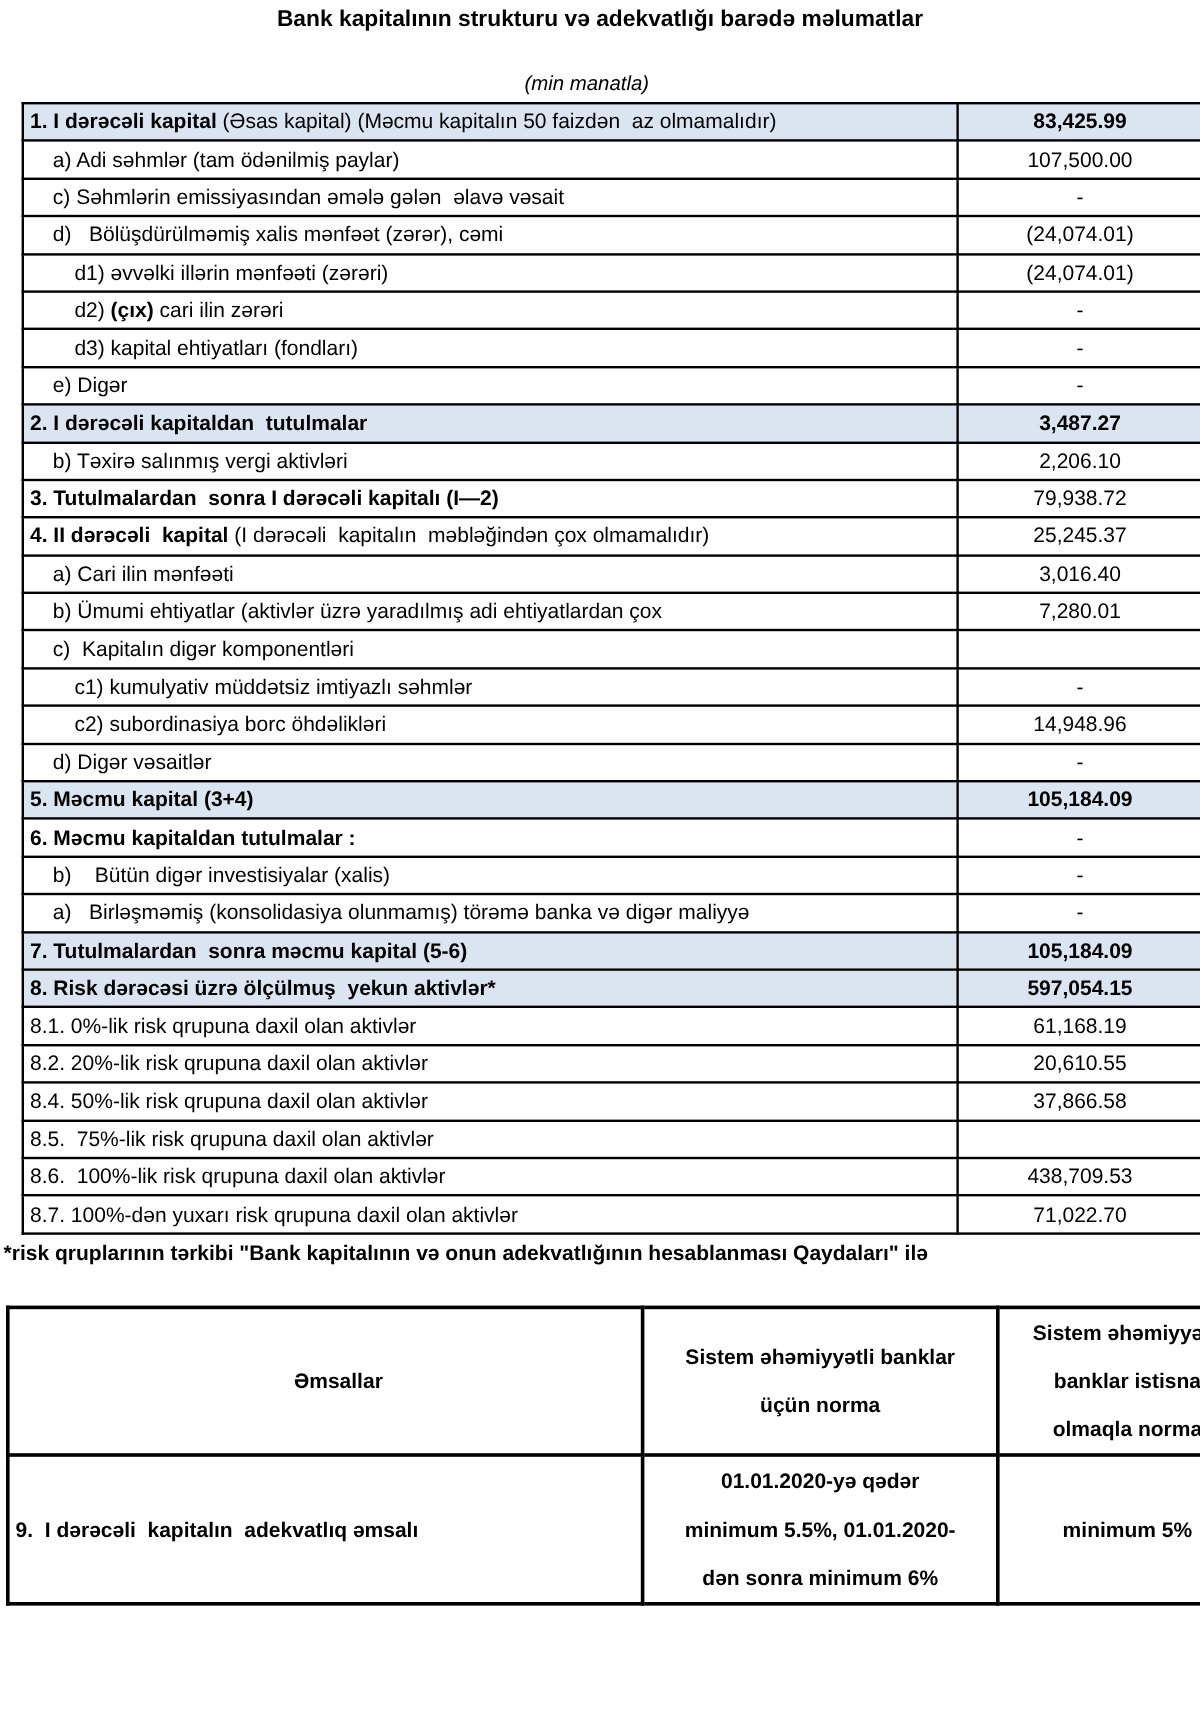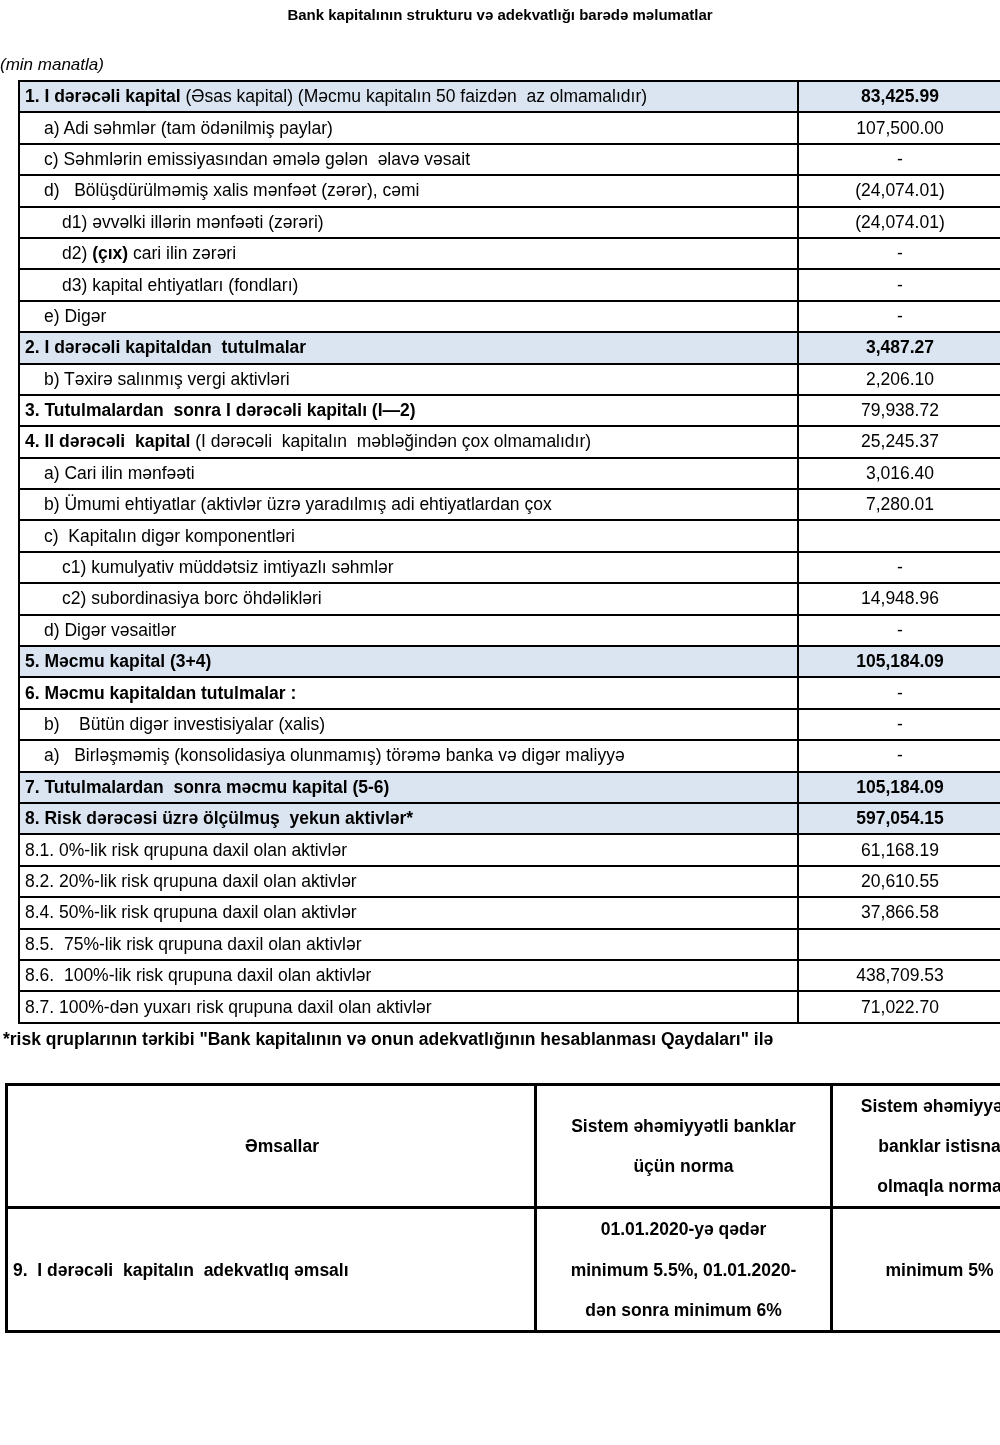--- a/index.html
+++ b/index.html
@@ -7,26 +7,26 @@
     width: 1000px; height: 1445px;
     background: #ffffff; color: #000000;
     font-family: "Liberation Sans", sans-serif;
     overflow: hidden;
   }
   .page { width: 1000px; height: 1445px; position: relative; }
 
   .title {
     text-align: center;
     font-weight: bold;
-    font-size: 15px;
+    font-size: 19px;
     padding-top: 6px;
   }
 
   .unit-note {
-    text-align: left;
+    text-align: center;
     font-style: italic;
     font-size: 17px;
     margin: 32px 22px 5px 0;
   }
 
   table { border-collapse: collapse; table-layout: fixed; }
 
   table.capital {
     margin-left: 18px;
     width: 985px;

